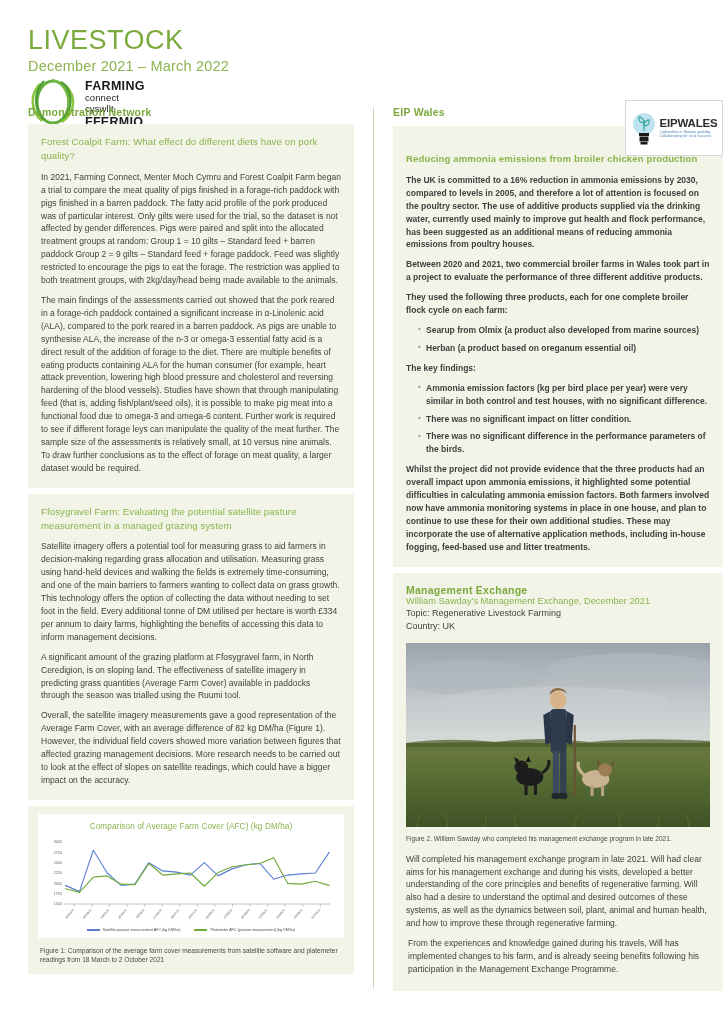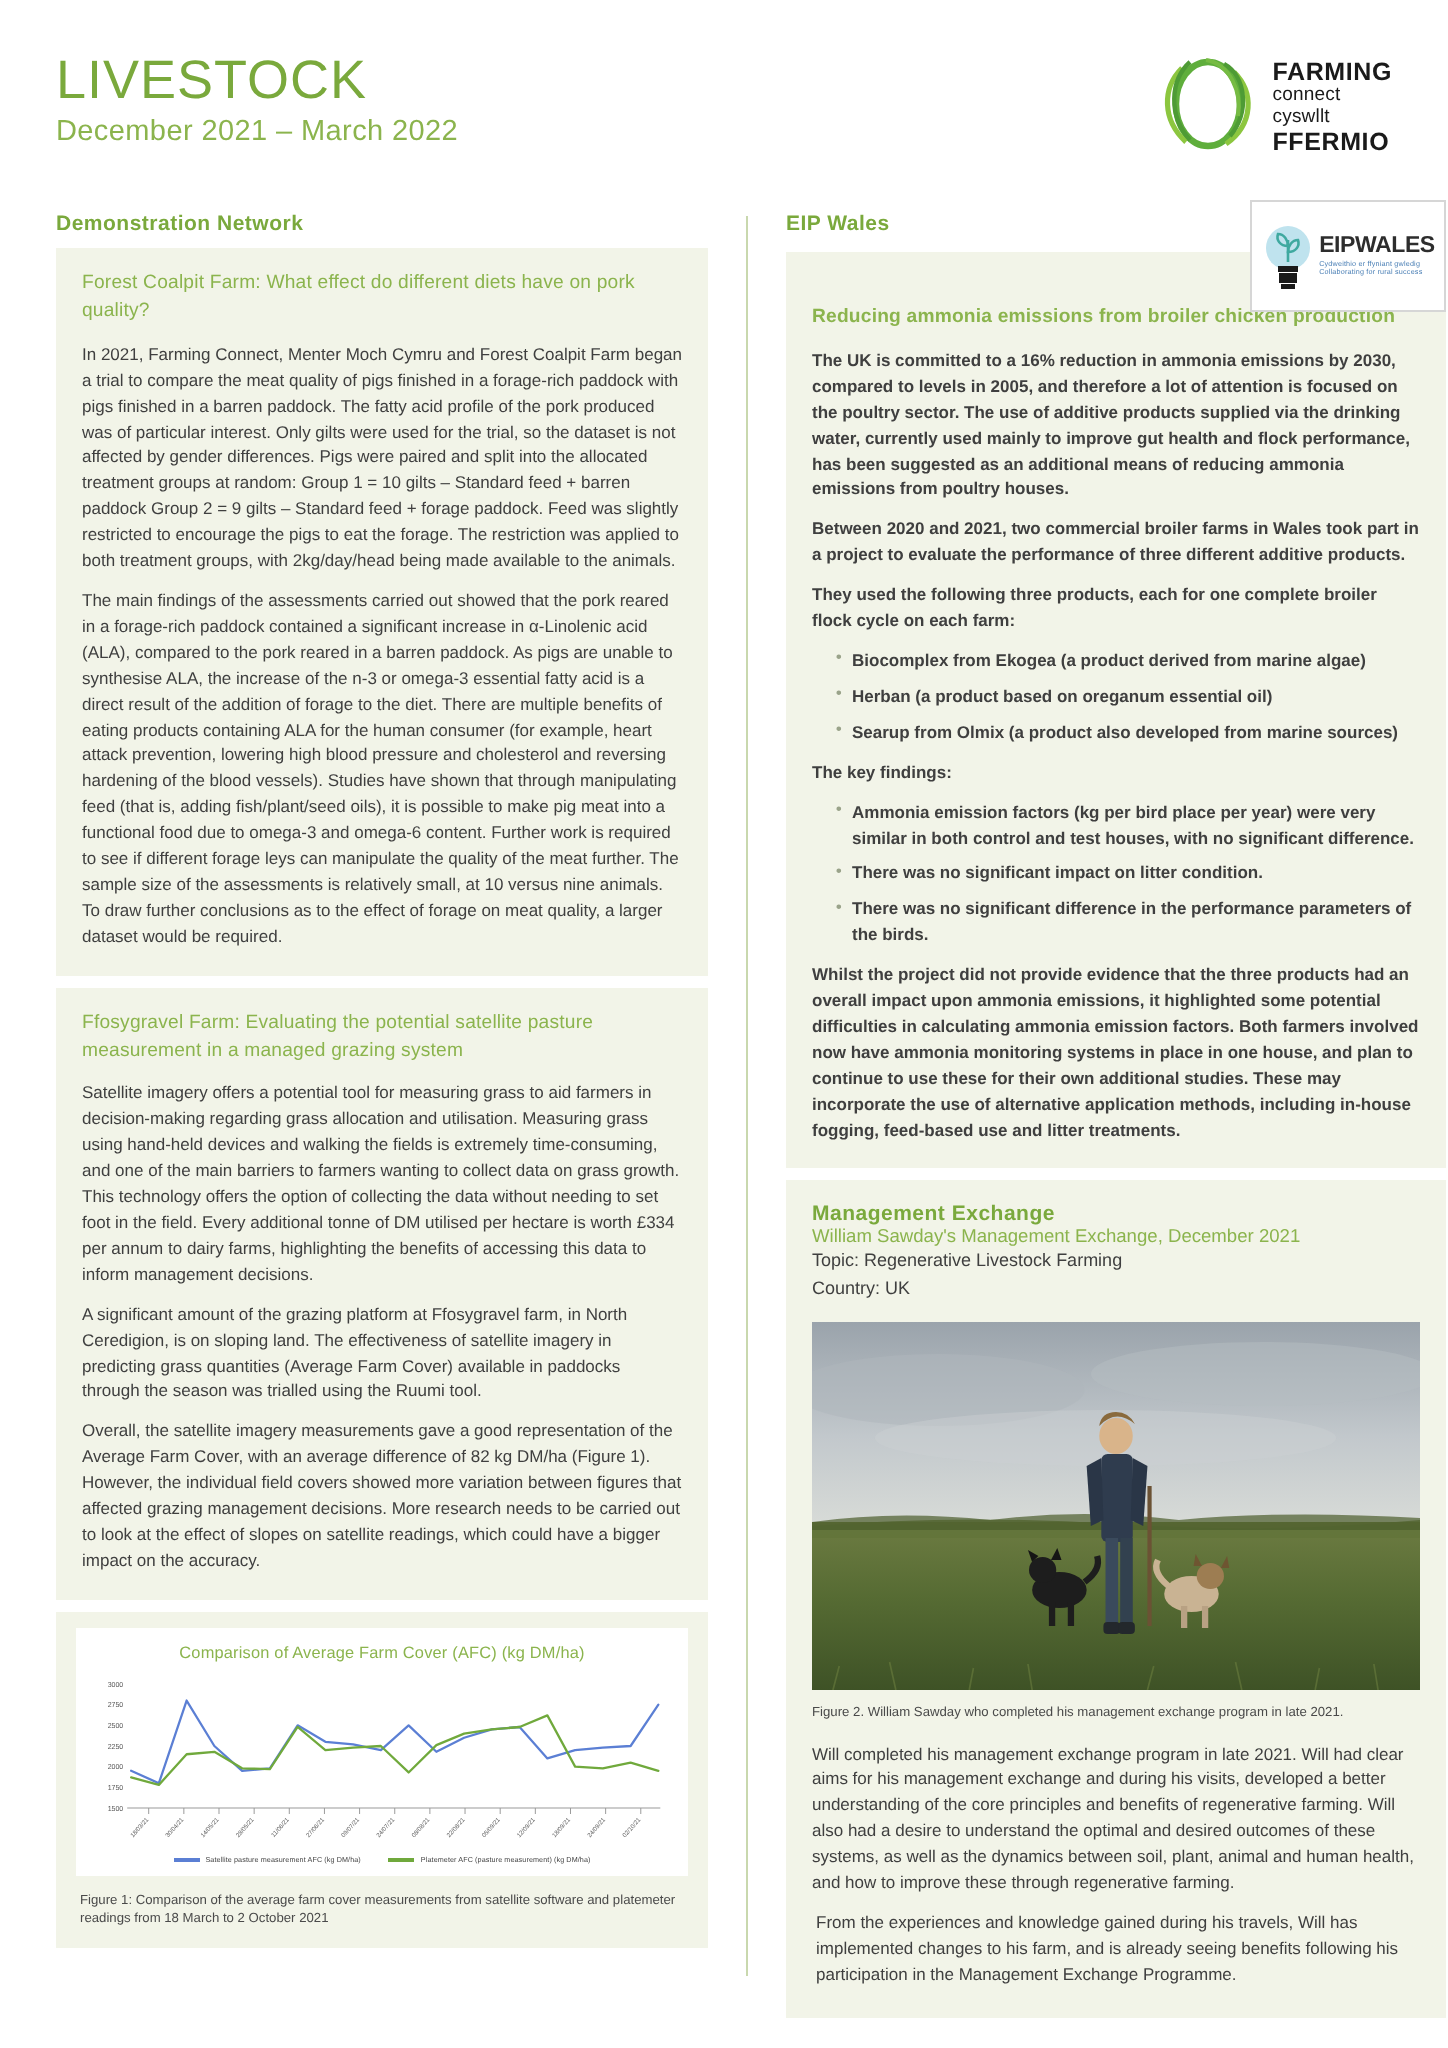--- a/index.html
+++ b/index.html
@@ -22,20 +22,21 @@
     box-sizing: border-box;
     padding: 24px 28px 10px 28px;
   }
 
   
   .masthead {
     display: flex;
     justify-content: space-between;
     align-items: flex-start;
     height: 66px;
+    flex-direction: column;
   }
   .masthead-titles { padding-top: 2px; }
   .pub-title {
     font-size: 27px;
     letter-spacing: 0.5px;
     color: #7aa93c;
     font-weight: 400;
     line-height: 1.05;
     margin: 0 0 4px 0;
   }
@@ -380,23 +381,22 @@
           </div>
         </div>
       </div>
 
       <div class="card" style="padding-top:26px;font-weight:bold;">
         <div class="card-title">Reducing ammonia emissions from broiler chicken production</div>
         <p>The UK is committed to a 16% reduction in ammonia emissions by 2030, compared to levels in 2005, and therefore a lot of attention is focused on the poultry sector. The use of additive products supplied via the drinking water, currently used mainly to improve gut health and flock performance,  has been suggested as an additional means of reducing ammonia emissions from poultry houses.</p>
         <p>Between 2020 and 2021, two commercial  broiler farms in Wales took part in a project to evaluate the performance of three different additive products.</p>
         <p>They used the following three products, each for one complete broiler flock cycle on each farm:</p>
         <ul>
-          <li>Biocomplex from Ekogea (a product derived from marine algae)</li>
+          <li>Searup from Olmix (a product also developed from marine sources)</li>
           <li>Herban (a product based on oreganum essential oil)</li>
-          <li>Searup from Olmix (a product also developed from marine sources)</li>
         </ul>
         <p>The key findings:</p>
         <ul>
           <li>Ammonia emission factors (kg per bird place per year) were very similar in both control and test houses, with no significant difference.</li>
           <li>There was no significant impact on litter condition.</li>
           <li>There was no significant difference in the performance parameters of the birds.</li>
         </ul>
         <p>Whilst the project did not provide evidence that the three products had an overall impact upon ammonia emissions, it highlighted some potential difficulties in calculating ammonia emission factors. Both farmers involved now have ammonia monitoring systems in place in one house, and plan to continue to use these for their own additional studies. These may incorporate the use of alternative application methods, including in-house fogging, feed-based use and litter treatments.</p>
       </div>
 

